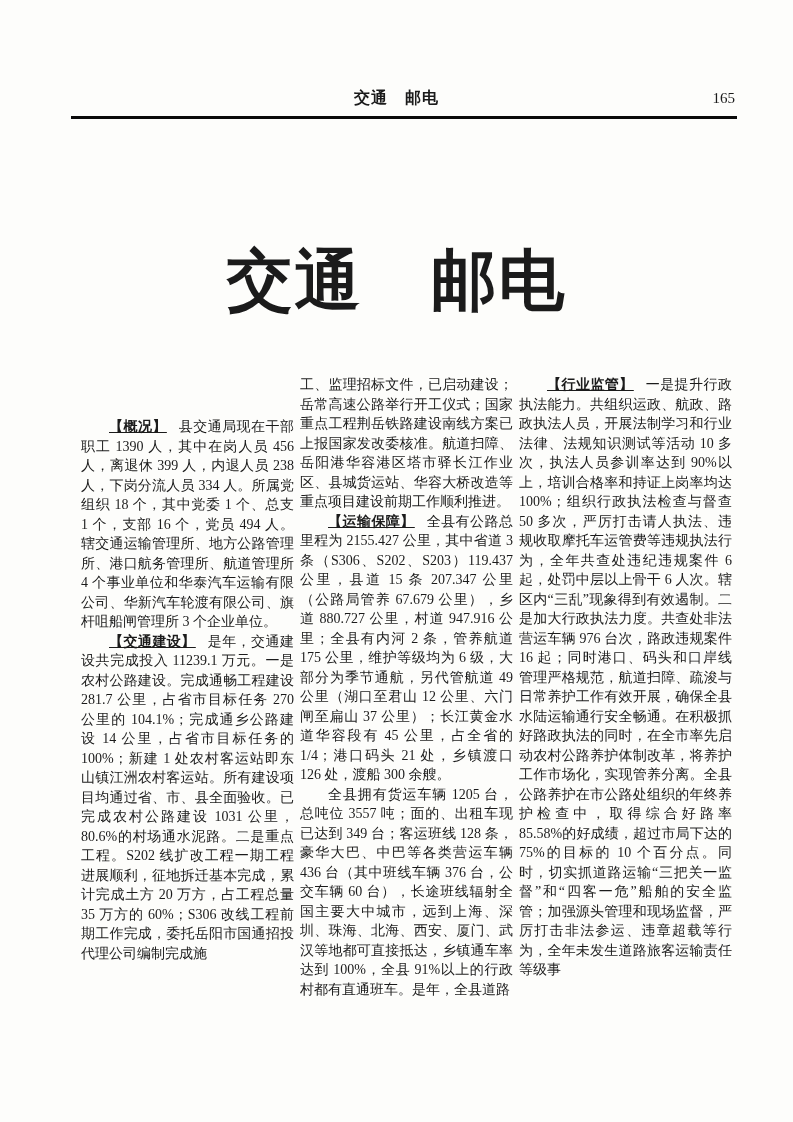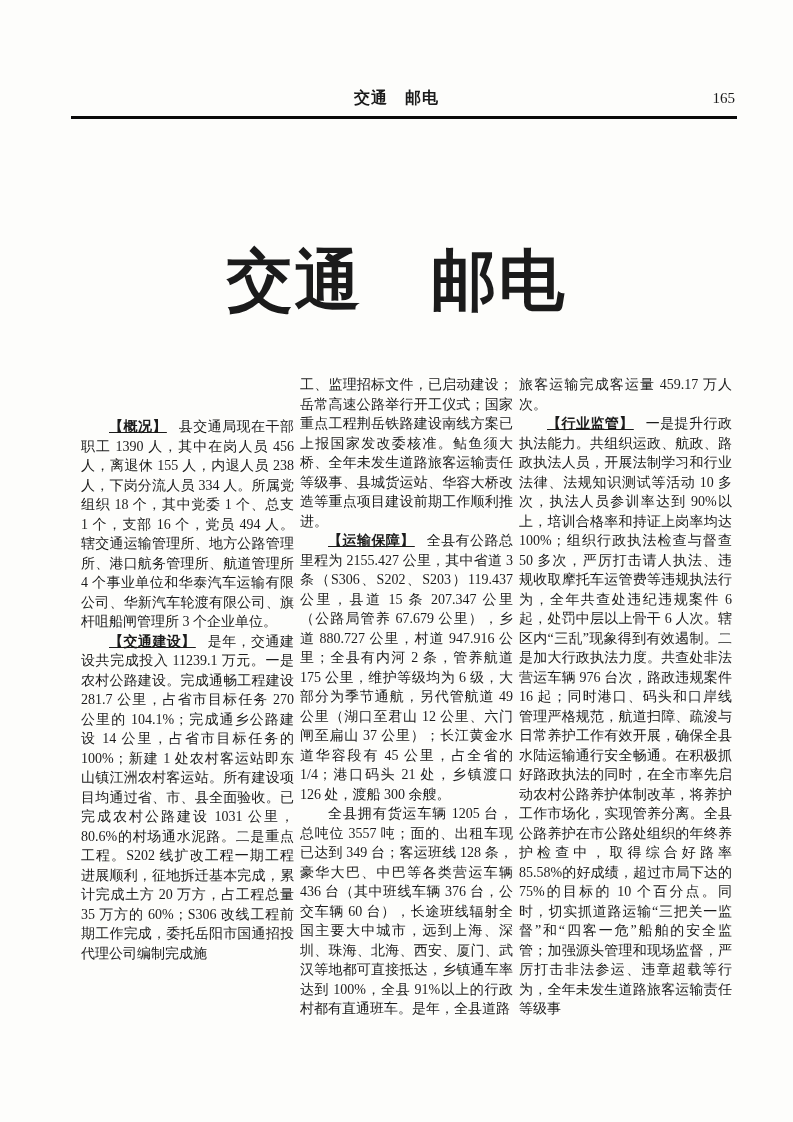--- a/index.html
+++ b/index.html
@@ -60,28 +60,27 @@
 
   <div class="running-head">交通　邮电</div>
 
   <div class="page-number">165</div>
 
   <div class="head-rule"></div>
 
   <div class="chapter-title">交通　邮电</div>
 
   <div class="col col1">
-    <p class="para first-para"><span class="plabel">【概况】</span><span>县交通局现在干部职工 1390 人，其中在岗人员 456 人，离退休 155 人，内退人员 238 人，下岗分流人员 334 人。所属党组织 18 个，其中党委 1 个、总支 1 个，支部 16 个，党员 494 人。辖交通运输管理所、地方公路管理所、港口航务管理所、航道管理所 4 个事业单位和华泰汽车运输有限公司、华新汽车轮渡有限公司、旗杆咀船闸管理所 3 个企业单位。</span></p>
+    <p class="para first-para"><span class="plabel">【概况】</span><span>县交通局现在干部职工 1390 人，其中在岗人员 456 人，离退休 399 人，内退人员 238 人，下岗分流人员 334 人。所属党组织 18 个，其中党委 1 个、总支 1 个，支部 16 个，党员 494 人。辖交通运输管理所、地方公路管理所、港口航务管理所、航道管理所 4 个事业单位和华泰汽车运输有限公司、华新汽车轮渡有限公司、旗杆咀船闸管理所 3 个企业单位。</span></p>
     <p class="para"><span class="plabel">【交通建设】</span><span>是年，交通建设共完成投入 11239.1 万元。一是农村公路建设。完成通畅工程建设 281.7 公里，占省市目标任务 270 公里的 104.1%；完成通乡公路建设 14 公里，占省市目标任务的 100%；新建 1 处农村客运站即东山镇江洲农村客运站。所有建设项目均通过省、市、县全面验收。已完成农村公路建设 1031 公里，80.6%的村场通水泥路。二是重点工程。S202 线扩改工程一期工程进展顺利，征地拆迁基本完成，累计完成土方 20 万方，占工程总量 35 万方的 60%；S306 改线工程前期工作完成，委托岳阳市国通招投代理公司编制完成施</span></p>
   </div>
 
   <div class="col col2">
-    <p class="cont"><span>工、监理招标文件，已启动建设；岳常高速公路举行开工仪式；国家重点工程荆岳铁路建设南线方案已上报国家发改委核准。鲇鱼须大桥、全年未发生道路旅客运输责任等级事、县城货运站、华容大桥改造等重点项目建设前期工作顺利推进。</span></p>
+    <p class="cont"><span>工、监理招标文件，已启动建设；岳常高速公路举行开工仪式；国家重点工程荆岳铁路建设南线方案已上报国家发改委核准。航道扫障、岳阳港华容港区塔市驿长江作业区、县城货运站、华容大桥改造等重点项目建设前期工作顺利推进。</span></p>
     <p class="para"><span class="plabel">【运输保障】</span><span>全县有公路总里程为 2155.427 公里，其中省道 3 条（S306、S202、S203）119.437 公里，县道 15 条 207.347 公里（公路局管养 67.679 公里），乡道 880.727 公里，村道 947.916 公里；全县有内河 2 条，管养航道 175 公里，维护等级均为 6 级，大部分为季节通航，另代管航道 49 公里（湖口至君山 12 公里、六门闸至扁山 37 公里）；长江黄金水道华容段有 45 公里，占全省的 1/4；港口码头 21 处，乡镇渡口 126 处，渡船 300 余艘。</span></p>
     <p class="para"><span>全县拥有货运车辆 1205 台，总吨位 3557 吨；面的、出租车现已达到 349 台；客运班线 128 条，豪华大巴、中巴等各类营运车辆 436 台（其中班线车辆 376 台，公交车辆 60 台），长途班线辐射全国主要大中城市，远到上海、深圳、珠海、北海、西安、厦门、武汉等地都可直接抵达，乡镇通车率达到 100%，全县 91%以上的行政村都有直通班车。是年，全县道路</span></p>
   </div>
 
   <div class="col col3">
-    <p class="cont"><span>旅客运输完成客运量 459.17 万人次。</span></p>
     <p class="para"><span class="plabel">【行业监管】</span><span>一是提升行政执法能力。共组织运政、航政、路政执法人员，开展法制学习和行业法律、法规知识测试等活动 10 多次，执法人员参训率达到 90%以上，培训合格率和持证上岗率均达 100%；组织行政执法检查与督查 50 多次，严厉打击请人执法、违规收取摩托车运管费等违规执法行为，全年共查处违纪违规案件 6 起，处罚中层以上骨干 6 人次。辖区内“三乱”现象得到有效遏制。二是加大行政执法力度。共查处非法营运车辆 976 台次，路政违规案件 16 起；同时港口、码头和口岸线管理严格规范，航道扫障、疏浚与日常养护工作有效开展，确保全县水陆运输通行安全畅通。在积极抓好路政执法的同时，在全市率先启动农村公路养护体制改革，将养护工作市场化，实现管养分离。全县公路养护在市公路处组织的年终养护检查中，取得综合好路率 85.58%的好成绩，超过市局下达的 75%的目标的 10 个百分点。同时，切实抓道路运输“三把关一监督”和“四客一危”船舶的安全监管；加强源头管理和现场监督，严厉打击非法参运、违章超载等行为，全年未发生道路旅客运输责任等级事</span></p>
   </div>
 
 </div>
 
 </body></html>

